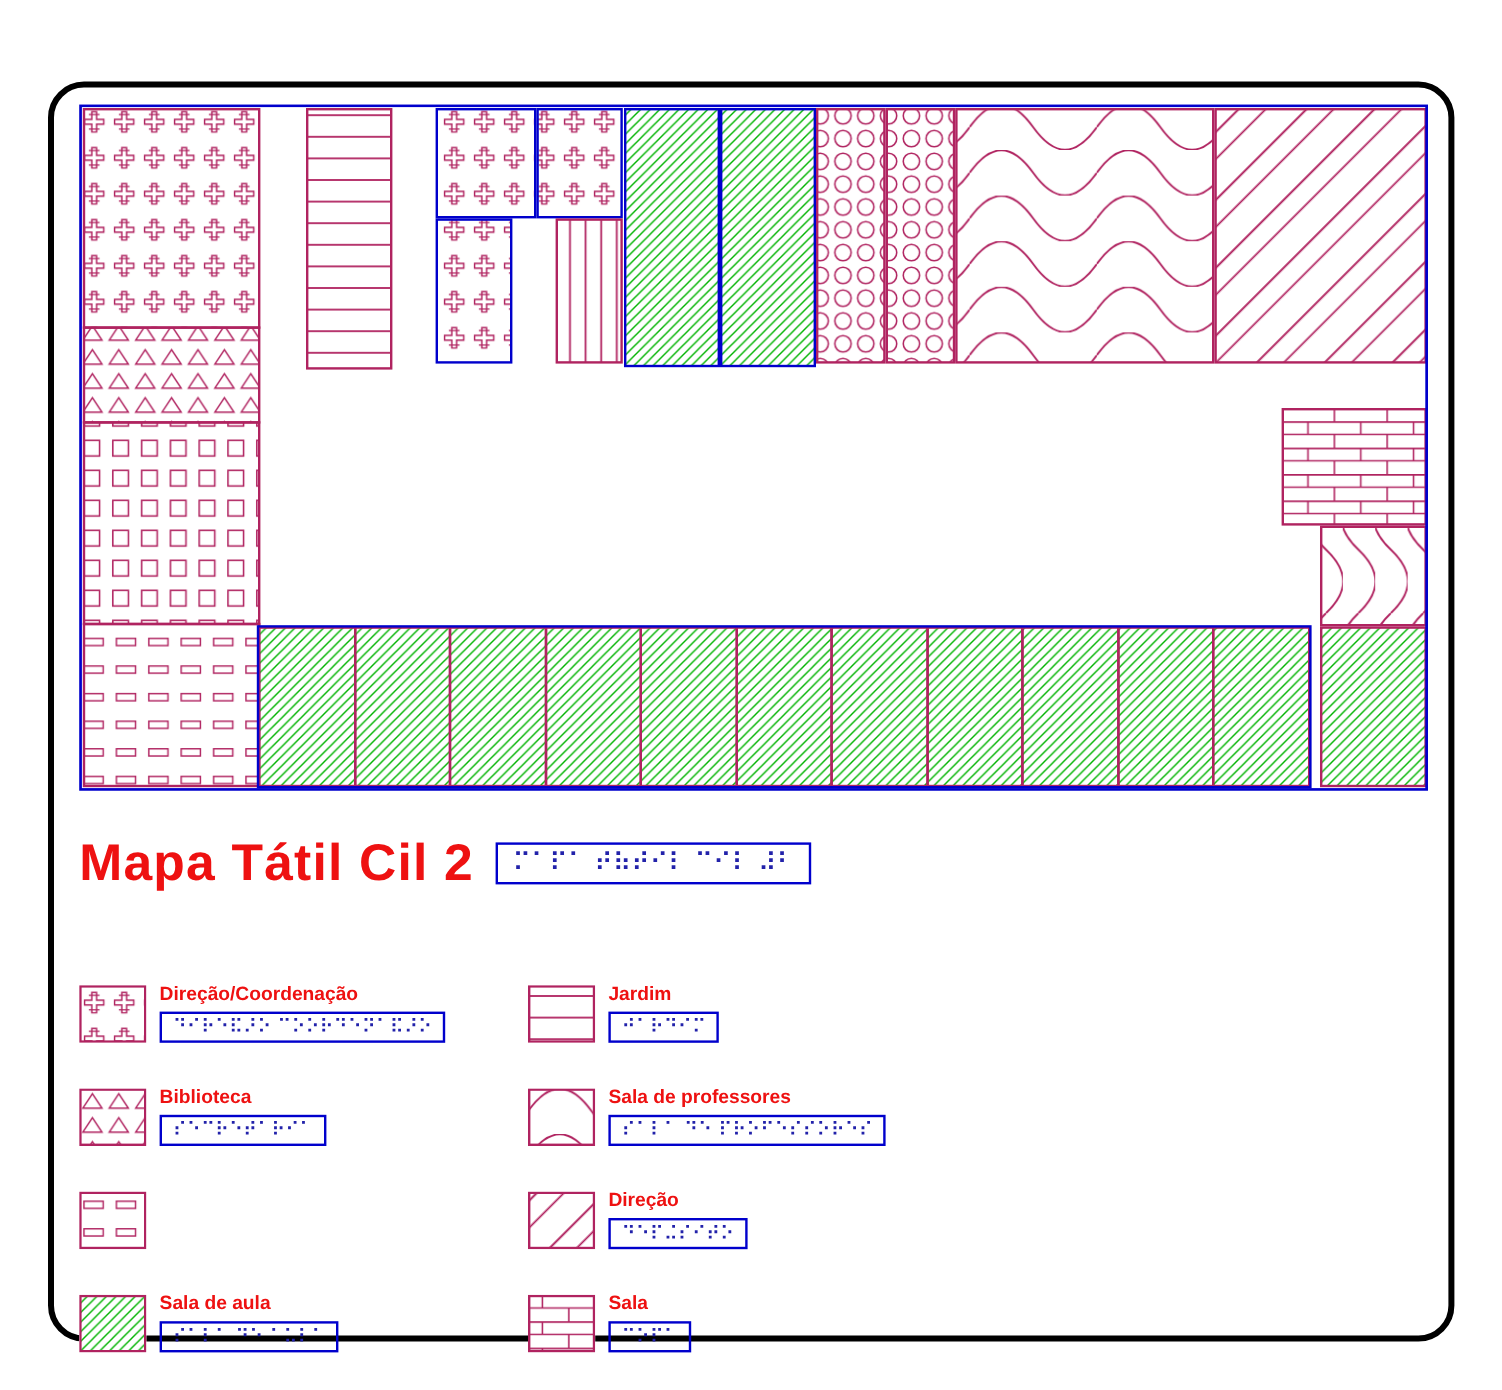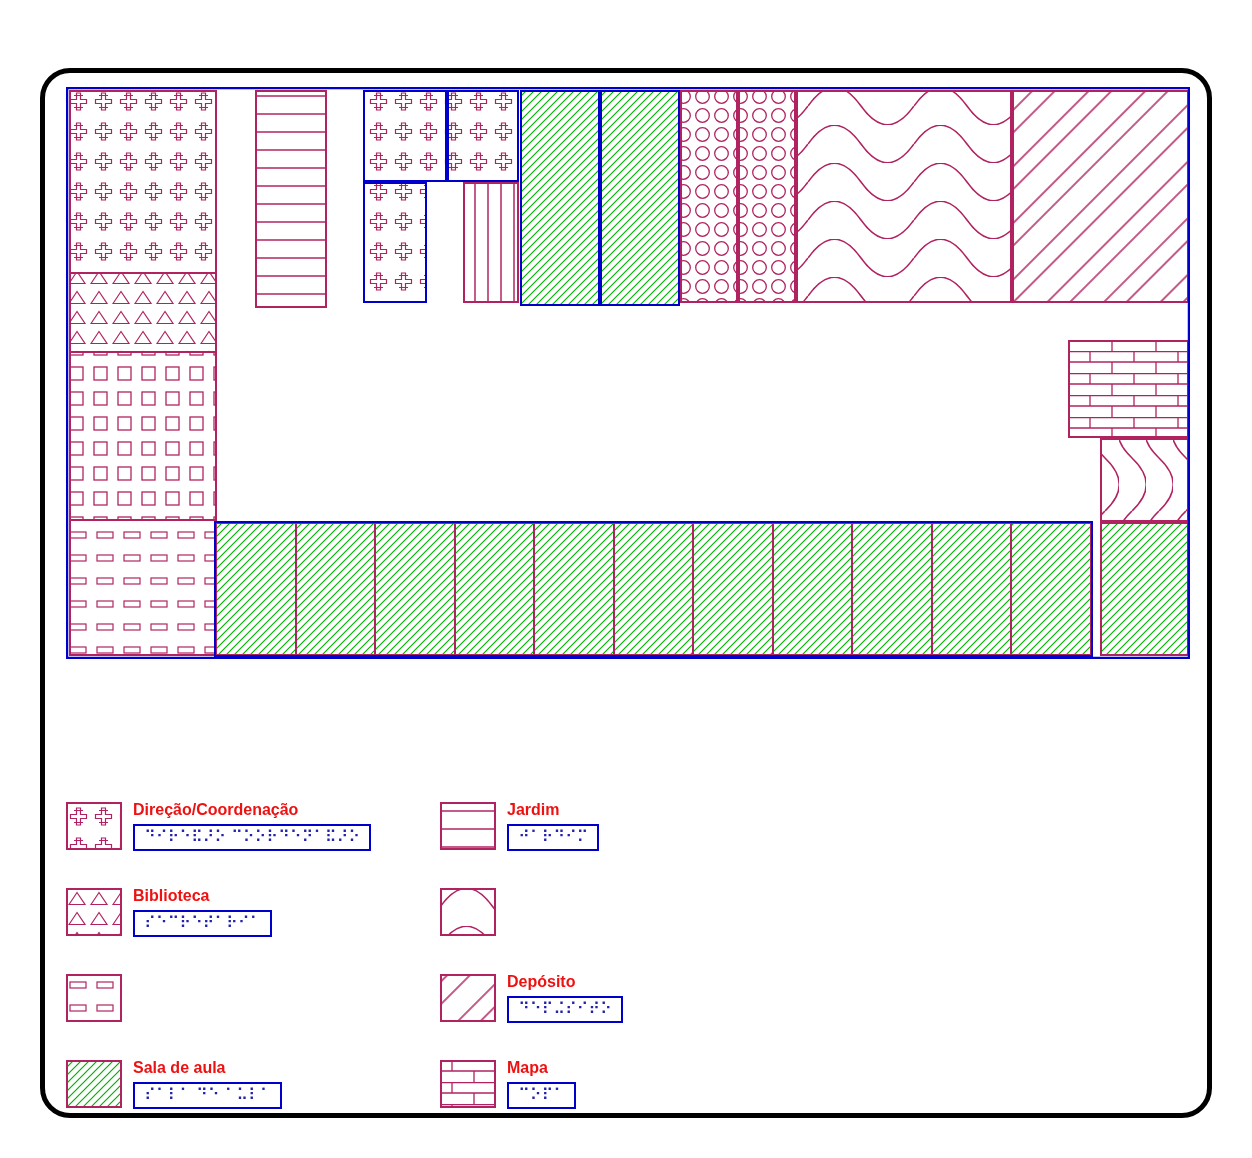--- a/index.html
+++ b/index.html
@@ -9,21 +9,21 @@
   .frame { position:absolute; left:40px; top:68px; width:1172px; height:1050px;
            border:5px solid #000; border-radius:30px; background:#fff; }
   .floorplan { position:absolute; left:21px; top:14px; }
   .title-row { position:absolute; left:21px; top:622px; display:flex; align-items:center; gap:18px; }
   .page-title { font-size:43px; font-weight:bold; color:#ee1111; letter-spacing:1px; white-space:nowrap; }
   .braille-box { display:inline-block; border:2px solid #0000cc; padding:2px 9px;
                  font-family:"DejaVu Sans", sans-serif; color:#2222aa; line-height:1.15; white-space:nowrap; }
   .title-braille { font-size:21px; padding:3px 12px; }
   .legend { position:absolute; left:21px; top:710px; display:grid; grid-auto-flow:column;
             grid-template-rows:repeat(4, 86px); grid-template-columns:374px 372px auto; }
-  .legend-item { display:flex; align-items:center; gap:11px; }
+  .legend-item { display:flex; align-items:flex-end; gap:11px; }
   .swatch { flex:0 0 auto; display:block; background:#fff; }
   .legend-text { display:flex; flex-direction:column; align-items:flex-start; }
   .legend-label { color:#ee1111; font-weight:bold; font-size:16px; margin-bottom:5px; white-space:nowrap; }
   .legend-braille { font-size:16px; }
 </style>
 </head>
 <body>
 
 <svg class="defs-svg" aria-hidden="true">
   <defs>
@@ -102,20 +102,24 @@
           <rect x="707" y="436" width="79" height="132" fill="url(#p-greenhatch)" stroke="#b02360" stroke-width="2"></rect>
           <rect x="786" y="436" width="80" height="132" fill="url(#p-greenhatch)" stroke="#b02360" stroke-width="2"></rect>
           <rect x="866" y="436" width="79" height="132" fill="url(#p-greenhatch)" stroke="#b02360" stroke-width="2"></rect>
           <rect x="945" y="436" width="80" height="132" fill="url(#p-greenhatch)" stroke="#b02360" stroke-width="2"></rect>
           <rect x="1035" y="436" width="87" height="132" fill="url(#p-greenhatch)" stroke="#b02360" stroke-width="2"></rect>
           <rect x="149" y="435" width="877" height="134" fill="none" stroke="#0000cc" stroke-width="2"></rect>
           <rect x="1" y="1" width="1122" height="570" fill="none" stroke="#0000cc" stroke-width="2.5"></rect>
         </g>
     </svg>
 
+    <div class="title-row">
+      <h1 class="page-title">Mapa Tátil Cil 2</h1>
+      <div class="braille-box title-braille">⠍⠁⠏⠁ ⠞⠷⠞⠊⠇ ⠉⠊⠇ ⠼⠃</div>
+    </div>
 
     <div class="legend" id="legend">
   <div class="legend-item">
     <svg class="swatch" width="56" height="48" viewBox="0 0 56 48">
       <rect class="swatch-rect" x="1" y="1" width="54" height="46" stroke-width="2" fill="url(#p-crosses)" stroke="#b02360"></rect>
     </svg>
     <div class="legend-text">
       <div class="legend-label">Direção/Coordenação</div>
       <div class="braille-box legend-braille">⠙⠊⠗⠑⠯⠜⠕ ⠉⠕⠕⠗⠙⠑⠝⠁⠯⠜⠕</div>
     </div>
@@ -157,38 +161,42 @@
       <div class="braille-box legend-braille">⠚⠁⠗⠙⠊⠍</div>
     </div>
   </div>
 
 
 
   <div class="legend-item">
     <svg class="swatch" width="56" height="48" viewBox="0 0 56 48">
       <rect class="swatch-rect" x="1" y="1" width="54" height="46" stroke-width="2" fill="url(#p-waves)" stroke="#b02360"></rect>
     </svg>
+    <div class="legend-text">
+      <div class="legend-label">Sala de professores</div>
+      <div class="braille-box legend-braille">⠎⠁⠇⠁ ⠙⠑ ⠏⠗⠕⠋⠑⠎⠎⠕⠗⠑⠎</div>
+    </div>
   </div>
 
   <div class="legend-item">
     <svg class="swatch" width="56" height="48" viewBox="0 0 56 48">
       <rect class="swatch-rect" x="1" y="1" width="54" height="46" stroke-width="2" fill="url(#p-diag)" stroke="#b02360"></rect>
     </svg>
     <div class="legend-text">
-      <div class="legend-label">Depósito</div>
+      <div class="legend-label">Direção</div>
       <div class="braille-box legend-braille">⠙⠑⠏⠬⠎⠊⠞⠕</div>
     </div>
   </div>
 
   <div class="legend-item">
     <svg class="swatch" width="56" height="48" viewBox="0 0 56 48">
       <rect class="swatch-rect" x="1" y="1" width="54" height="46" stroke-width="2" fill="url(#p-bricks)" stroke="#b02360"></rect>
     </svg>
     <div class="legend-text">
-      <div class="legend-label">Mapa</div>
+      <div class="legend-label">Sala</div>
       <div class="braille-box legend-braille">⠉⠕⠏⠁</div>
     </div>
   </div>
 
 </div>
 
   </div>
 </div>
 
 </body></html>

